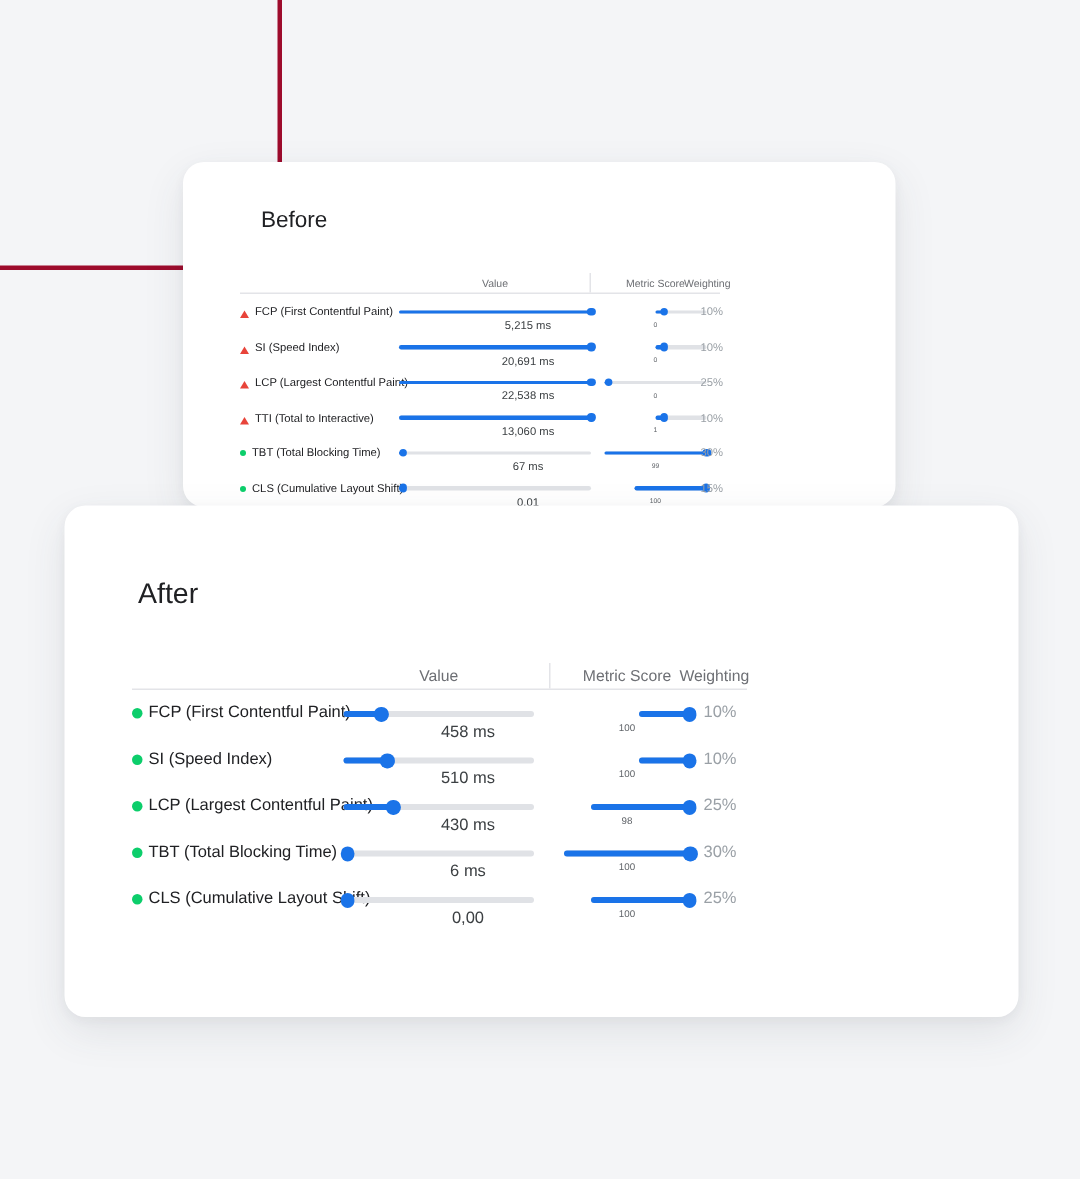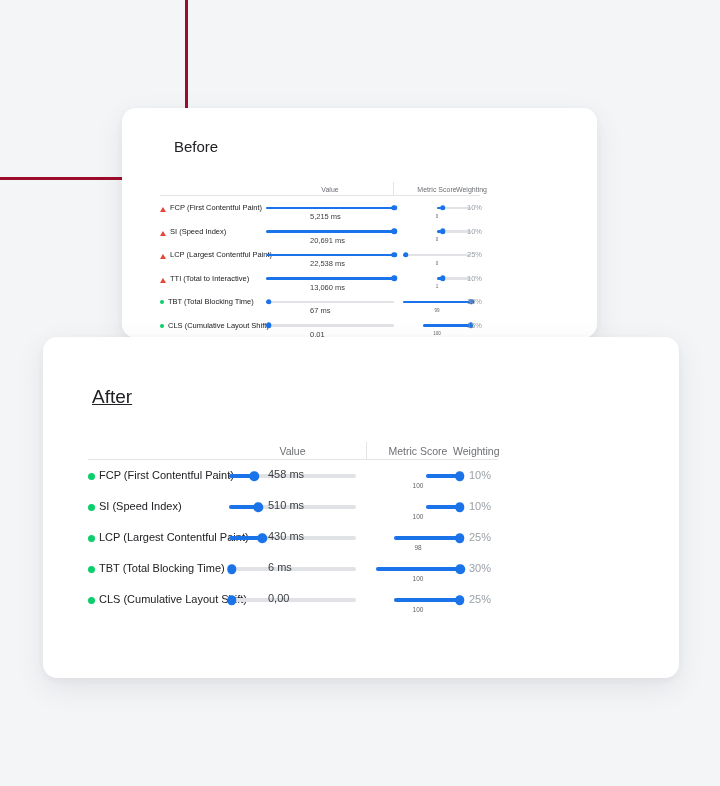--- a/index.html
+++ b/index.html
@@ -65,21 +65,20 @@
   .card-before .card-title {
     left: 40px;
     top: 30px;
     font-size: 15px;
     margin-left: 12px;
   }
   .card-after .card-title {
     left: 49px;
     top: 49px;
     font-size: 19px;
-    text-decoration: underline;
   }
 
   
   .metrics {
     position: absolute;
   }
   .card-before .metrics { left: 38px; top: 70px; width: 320px; }
   .card-after  .metrics { left: 45px; top: 100px; width: 410px; }
 
   .mrow {
@@ -104,35 +103,35 @@
     white-space: nowrap;
   }
   .card-before .hcell { font-size: 7px; }
   .card-after  .hcell { font-size: 10.5px; }
 
   
   .c-name   { position: absolute; left: 0;   white-space: nowrap; }
   .c-value  { position: absolute; }
   .c-score  { position: absolute; }
   .c-weight { position: absolute; text-align: right; color: #9aa0a6; white-space: nowrap; }
-  .c-sub    { position: absolute; text-align: left; color: #3c4043; white-space: nowrap; }
+  .c-sub    { position: absolute; text-align: center; color: #3c4043; white-space: nowrap; }
   .c-subs   { position: absolute; text-align: center; color: #5f6368; white-space: nowrap; }
 
   .card-before .c-name   { font-size: 7.5px; color: #202124; top: 7px; }
   .card-before .c-value  { left: 106px; width: 128px; top: 10.5px; }
   .card-before .c-score  { left: 243px; width: 68px;  top: 10.5px; }
   .card-before .c-weight { left: 296px; width: 26px;  top: 7px; font-size: 7.5px; }
   .card-before .c-sub    { left: 150px; width: 84px;  top: 16px; font-size: 7.5px; }
   .card-before .c-subs   { left: 243px; width: 68px;  top: 17.5px; font-size: 4.5px; }
 
   .card-after .c-name   { font-size: 11px; color: #202124; top: 9px; }
   .card-after .c-value  { left: 141px; width: 127px; top: 14px; }
   .card-after .c-score  { left: 288px; width: 84px;  top: 14px; }
   .card-after .c-weight { left: 365px; width: 38px;  top: 9px; font-size: 11px; }
-  .card-after .c-sub    { left: 180px; width: 88px;  top: 8px; font-size: 11px; }
+  .card-after .c-sub    { left: 180px; width: 88px;  top: 22px; font-size: 11px; }
   .card-after .c-subs   { left: 288px; width: 84px;  top: 22px; font-size: 6.5px; }
 
   
   .status {
     display: inline-block;
     vertical-align: middle;
     margin-right: 4px;
   }
   .status.pass {
     border-radius: 50%;

